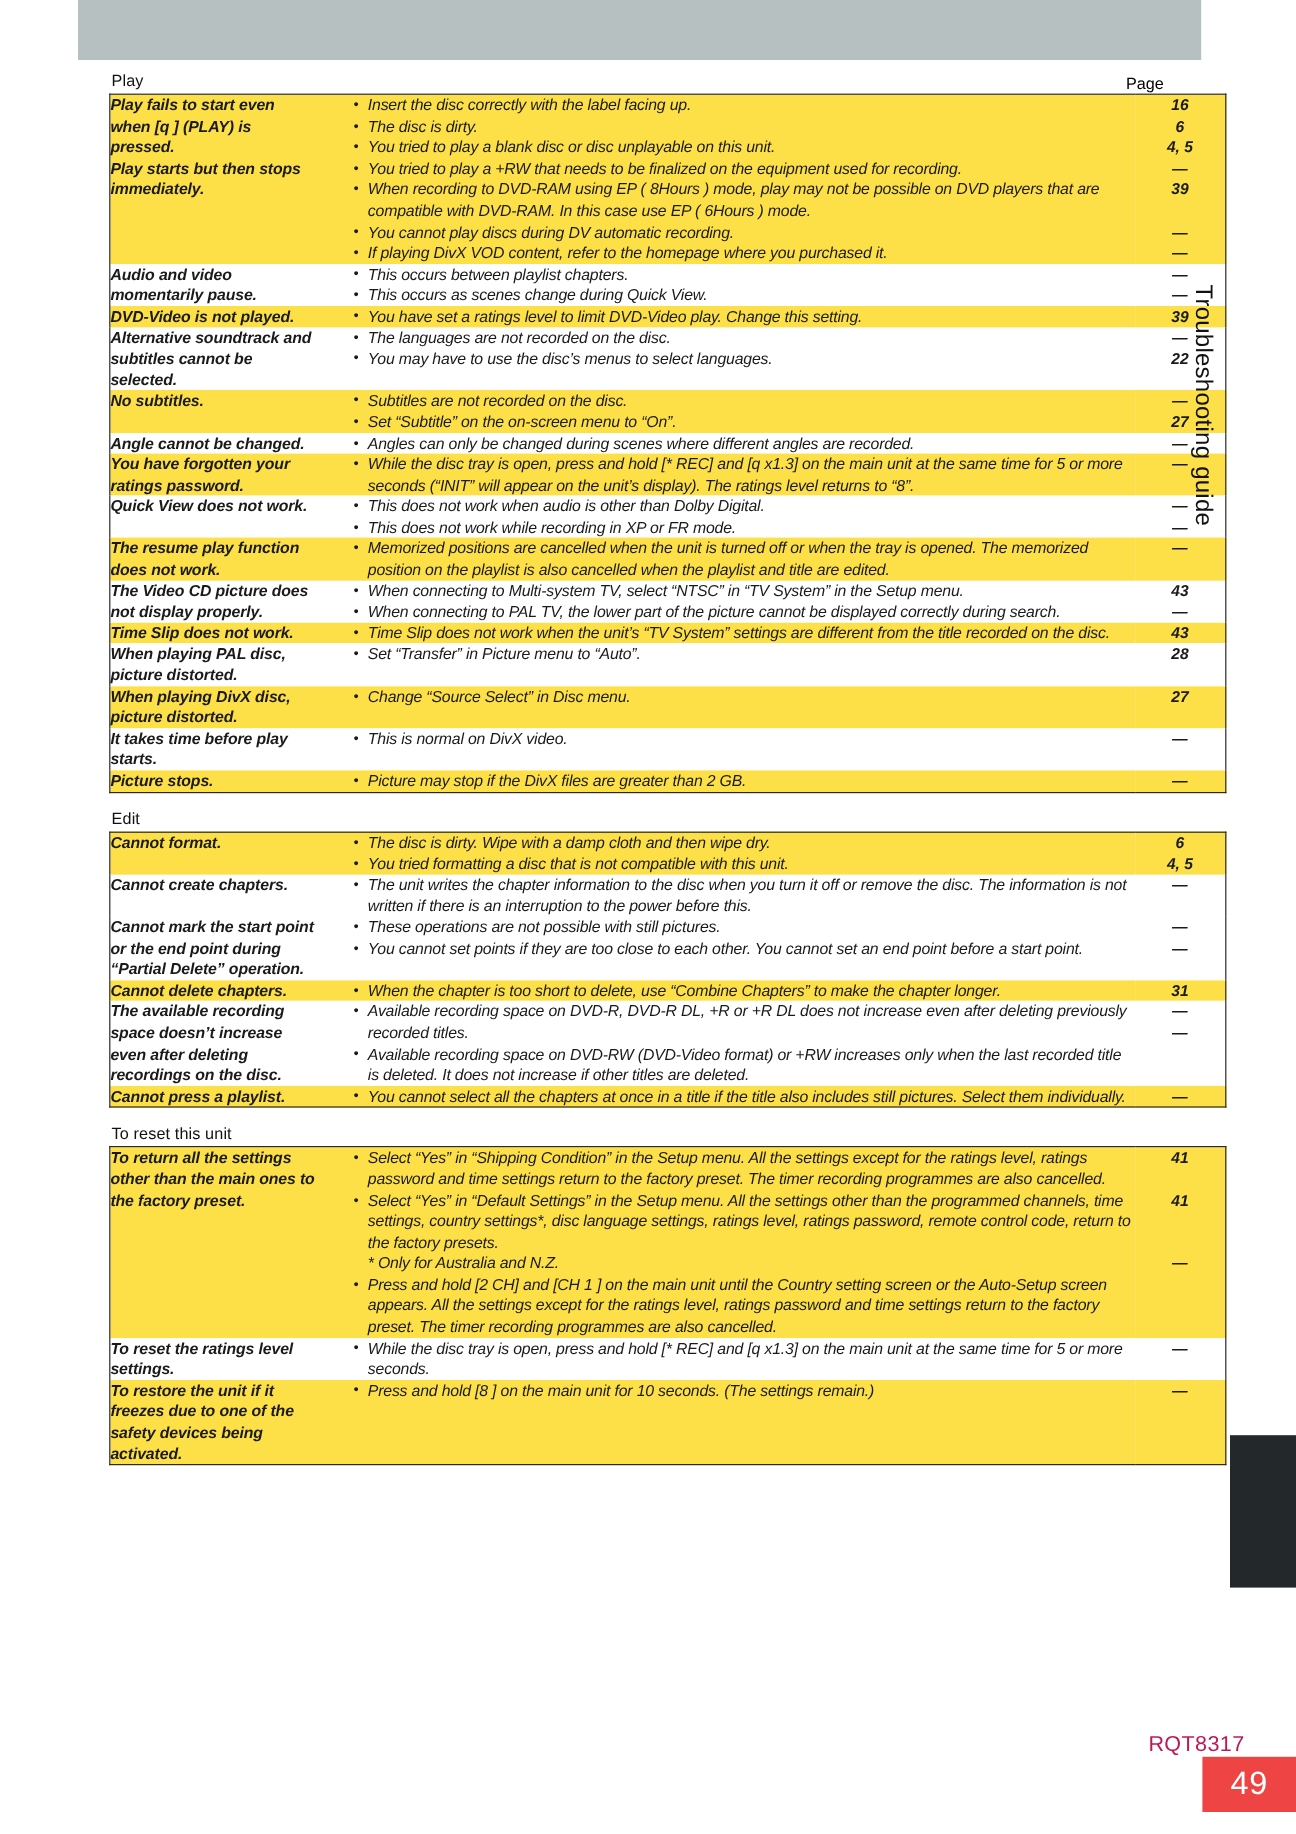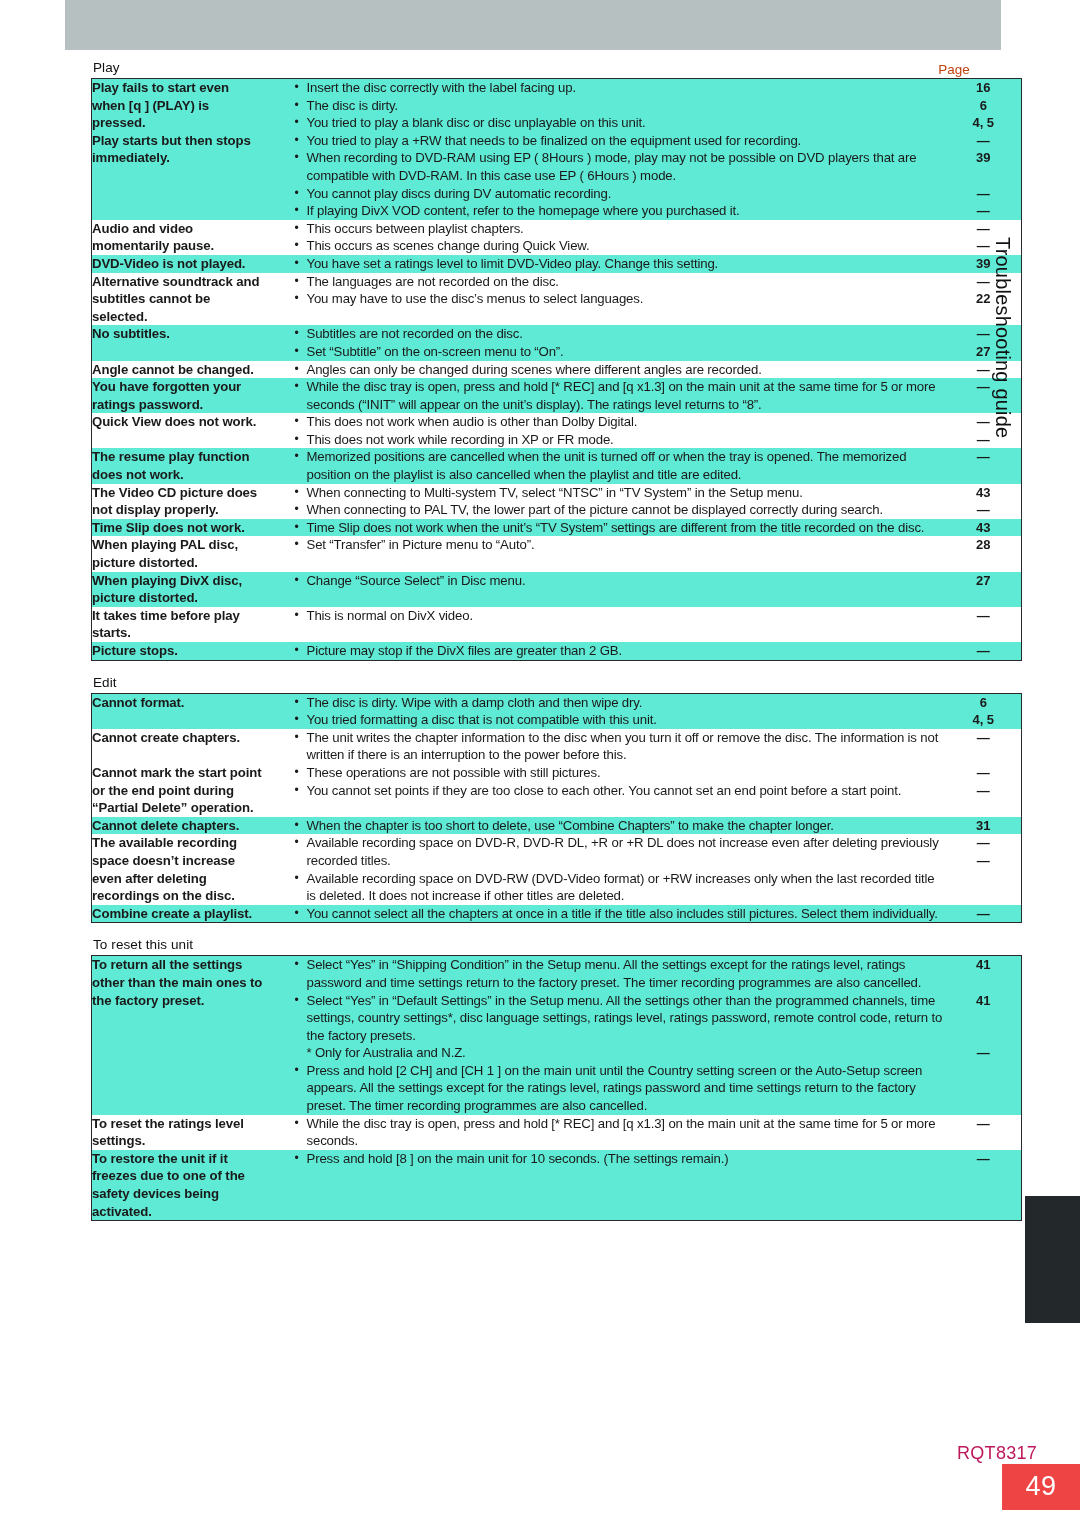--- a/index.html
+++ b/index.html
@@ -44,21 +44,21 @@
     letter-spacing: 0.1px;
   }
 
   .page-col-head {
     position: absolute;
     left: 916px;
     top: 62px;
     width: 76px;
     text-align: center;
     font-size: 13.5px;
-    color: #c2410c;
+    color: #000000;
   }
 
   table.tg {
     border-collapse: collapse;
     width: 930px;
     table-layout: fixed;
     border: 1.4px solid #2a2a2a;
     margin-bottom: 14px;
   }
   table.tg td {
@@ -89,22 +89,22 @@
     letter-spacing: -0.15px;
   }
   td.pagecell {
     padding: 5px 4px 6px 4px;
     text-align: center;
     font-size: 13px;
     font-weight: bold;
     line-height: 17.6px;
   }
 
-  tr.shade td { background: #5eead4; }
-  tr.plain td { background: #ffffff; }
+  tr.shade td { background: #fde047; font-style: italic; }
+  tr.plain td { background: #ffffff; font-style: italic; }
 
   ul.bullets {
     margin: 0;
     padding: 0;
     list-style: none;
   }
   ul.bullets li {
     position: relative;
     padding-left: 12px;
     margin: 0;
@@ -590,21 +590,21 @@
           <td class="pagecell">
             <ul class="pglist">
               <li>—</li>
               <li>—</li>
             </ul>
           </td>
         </tr>
         <tr class="shade">
           <td class="symptom">
             <ul class="symlines">
-              <li>Combine create a playlist.</li>
+              <li>Cannot press a playlist.</li>
             </ul>
           </td>
           <td class="remedy">
             <ul class="bullets">
               <li>You cannot select all the chapters at once in a title if the title also includes still pictures. Select them individually.</li>
             </ul>
           </td>
           <td class="pagecell">
             <ul class="pglist">
               <li>—</li>

